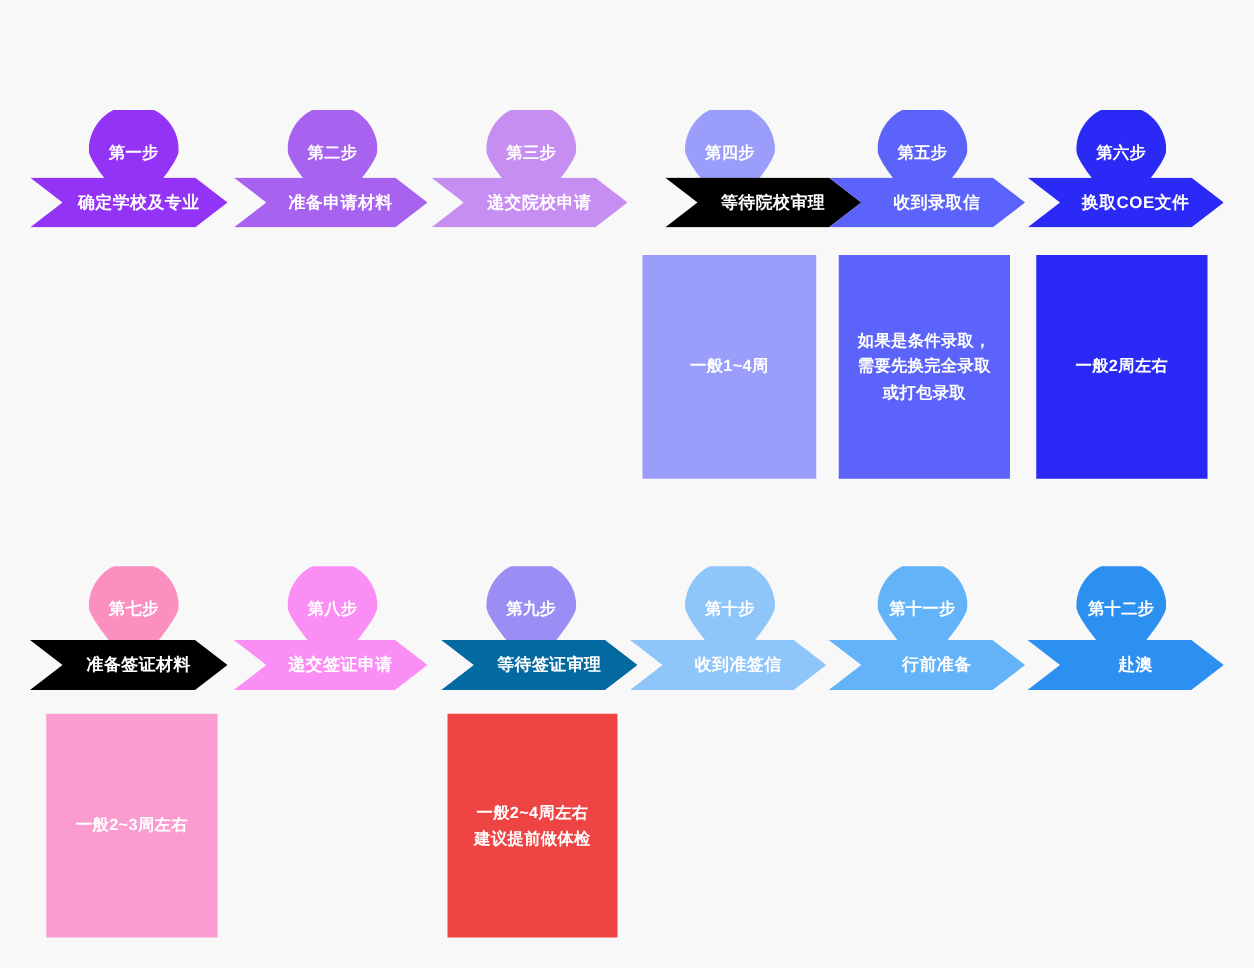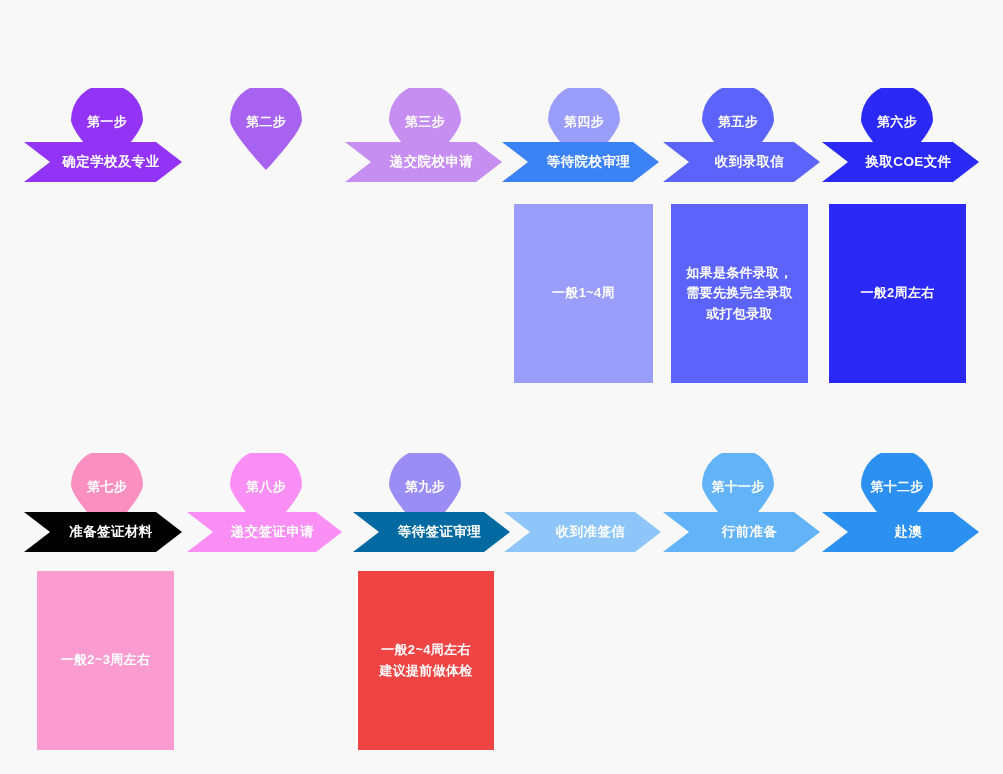--- a/index.html
+++ b/index.html
@@ -99,32 +99,35 @@
         <div class="pin-shape" style="background: rgb(147, 51, 245);"></div>
         <div class="pin-label">第一步</div>
       </div>
       <div class="chevron" style="left: 24px; top: 142px; width: 158px; background: rgb(147, 51, 245);">
         <div class="chevron-label">确定学校及专业</div>
       </div>
       <div class="pin" style="left: 226px; top: 40px;">
         <div class="pin-shape" style="background: rgb(168, 98, 240);"></div>
         <div class="pin-label">第二步</div>
       </div>
+      <div class="chevron" style="left: 187px; top: 142px; width: 155px; background: rgb(168, 98, 240);">
+        <div class="chevron-label">准备申请材料</div>
+      </div>
       <div class="pin" style="left: 385px; top: 40px;">
         <div class="pin-shape" style="background: rgb(199, 142, 242);"></div>
         <div class="pin-label">第三步</div>
       </div>
       <div class="chevron" style="left: 345px; top: 142px; width: 157px; background: rgb(199, 142, 242);">
         <div class="chevron-label">递交院校申请</div>
       </div>
       <div class="pin" style="left: 544px; top: 40px;">
         <div class="pin-shape" style="background: rgb(154, 157, 250);"></div>
         <div class="pin-label">第四步</div>
       </div>
-      <div class="chevron" style="left: 502px; top: 142px; width: 157px; background: #3b82f6;">
+      <div class="chevron" style="left: 532px; top: 142px; width: 157px; background: #000000;">
         <div class="chevron-label">等待院校审理</div>
       </div>
       <div class="info-box" style="left: 514px; top: 204px; width: 139px; height: 179px; background: rgb(154, 157, 250);">
         <div class="info-box-text">一般1~4周</div>
       </div>
       <div class="pin" style="left: 698px; top: 40px;">
         <div class="pin-shape" style="background: rgb(91, 99, 250);"></div>
         <div class="pin-label">第五步</div>
       </div>
       <div class="chevron" style="left: 663px; top: 142px; width: 157px; background: rgb(91, 99, 250);">
@@ -168,20 +171,24 @@
         <div class="pin-shape" style="background: rgb(154, 142, 245);"></div>
         <div class="pin-label">第九步</div>
       </div>
       <div class="chevron" style="left: 353px; top: 512px; width: 157px; background: #0369a1;">
         <div class="chevron-label">等待签证审理</div>
       </div>
       <div class="info-box" style="left: 358px; top: 571px; width: 136px; height: 179px; background: #ef4444;">
         <div class="info-box-text">一般2~4周左右
 建议提前做体检</div>
       </div>
+      <div class="pin" style="left: 544px; top: 405px;">
+        <div class="pin-shape" style="background: rgb(142, 198, 250);"></div>
+        <div class="pin-label">第十步</div>
+      </div>
       <div class="chevron" style="left: 504px; top: 512px; width: 157px; background: rgb(142, 198, 250);">
         <div class="chevron-label">收到准签信</div>
       </div>
       <div class="pin" style="left: 698px; top: 405px;">
         <div class="pin-shape" style="background: rgb(98, 179, 247);"></div>
         <div class="pin-label small">第十一步</div>
       </div>
       <div class="chevron" style="left: 663px; top: 512px; width: 157px; background: rgb(98, 179, 247);">
         <div class="chevron-label">行前准备</div>
       </div>

